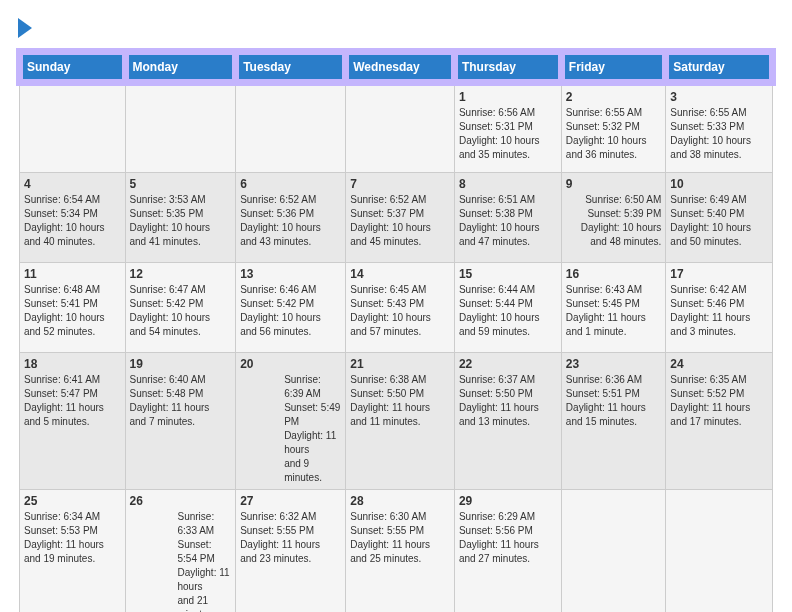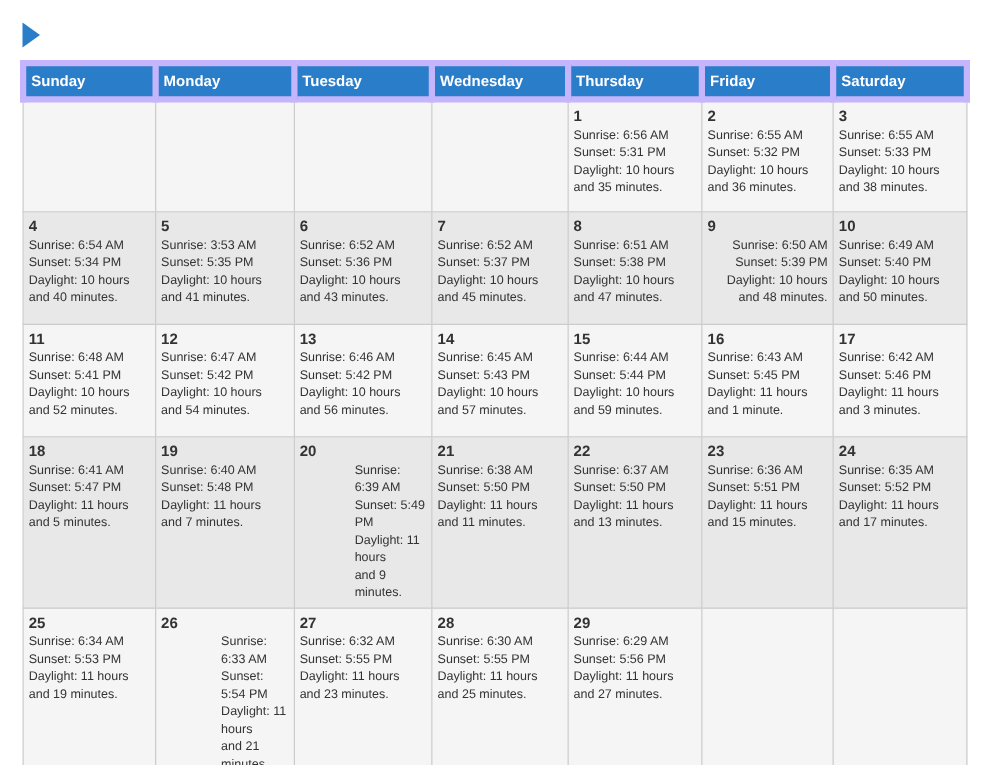--- a/index.html
+++ b/index.html
@@ -56,21 +56,21 @@
       border-collapse: collapse;
       font-size: 11px;
     }
     thead tr th {
       background-color: #2a7dc9;
       color: #fff;
       padding: 5px 4px;
       text-align: left;
       font-size: 12px;
       font-weight: bold;
-      border: 5px solid #c4b5fd;
+      border: 7px solid #c4b5fd;
     }
     tbody tr td {
       border: 1px solid #ccc;
       vertical-align: top;
       padding: 4px 4px;
       width: 113px;
       min-height: 80px;
       height: 90px;
       color: #333;
     }

